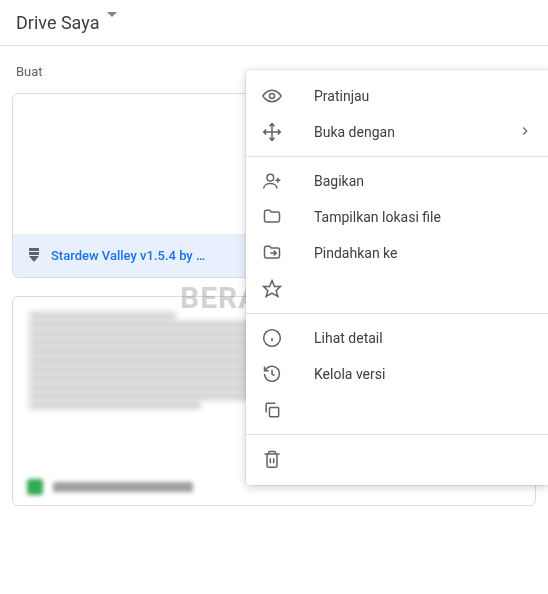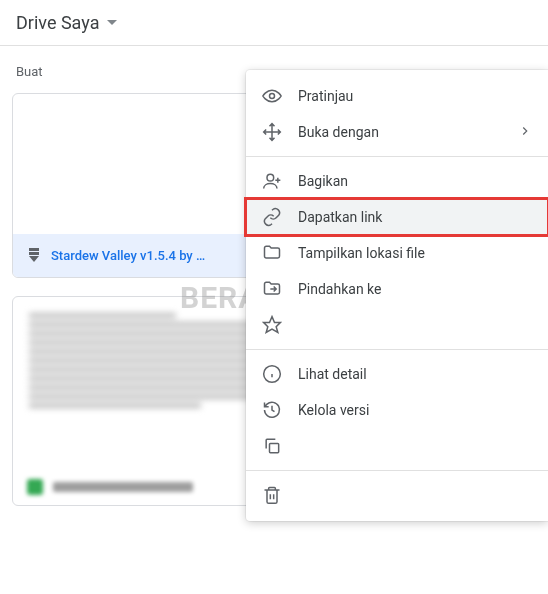--- a/index.html
+++ b/index.html
@@ -1,17 +1,17 @@
 <!DOCTYPE html>
 <html><head>
   <meta charset="utf-8">
   <style>
     * { margin: 0; padding: 0; box-sizing: border-box; }
     body { font-family: Roboto, Arial, sans-serif; font-size: 14px; color: #3c4043; width: 548px; height: 594px; overflow: hidden; background: #fff; position: relative; }
-    .header { display: flex; align-items: center; padding: 12px 16px; gap: 8px; }
+    .header { display: flex; padding: 12px 16px; gap: 8px; }
     .header-title { font-size: 18px; color: #3c4043; }
     .dropdown-arrow { width: 0; height: 0; border-left: 5px solid transparent; border-right: 5px solid transparent; border-top: 5px solid #80868b; }
     .divider { height: 1px; background: #e0e0e0; }
     .content { padding: 10px 12px; }
     .section-label { font-size: 13px; color: #5f6368; padding: 8px 4px 14px 4px; }
     .file-card { border: 1px solid #dadce0; border-radius: 6px; background: #fff; overflow: hidden; height: 185px; display: flex; flex-direction: column; }
     .file-preview { flex: 1; display: flex; align-items: center; justify-content: center; }
     .zip-icon { width: 36px; height: 40px; display: flex; flex-direction: column; align-items: center; }
     .zip-bar { width: 28px; height: 7px; background: #5f6368; margin-bottom: 3px; }
     .zip-tri { width: 0; height: 0; border-left: 14px solid transparent; border-right: 14px solid transparent; border-top: 14px solid #5f6368; }
@@ -20,21 +20,21 @@
     .file-name { color: #1a73e8; font-size: 13px; font-weight: 500; white-space: nowrap; overflow: hidden; text-overflow: ellipsis; text-align: right; }
     .second-card { margin-top: 18px; border: 1px solid #dadce0; border-radius: 6px; background: #fff; height: 210px; display: flex; flex-direction: column; overflow: hidden; }
     .blur-preview { flex: 1; padding: 16px; }
     .blur-lines { filter: blur(3px); }
     .blur-line { height: 5px; background: #bdbdbd; margin-bottom: 4px; border-radius: 1px; }
     .second-footer { padding: 10px 14px; display: flex; align-items: center; gap: 10px; filter: blur(2px); }
     .green-dot { width: 16px; height: 16px; background: #34a853; border-radius: 3px; }
     .gray-text { width: 140px; height: 10px; background: #9e9e9e; border-radius: 2px; }
     .watermark { position: absolute; top: 280px; left: 180px; font-size: 30px; font-weight: 700; color: rgba(128,128,128,0.35); letter-spacing: 1px; pointer-events: none; z-index: 5; }
     .context-menu { position: absolute; top: 70px; right: 0; width: 302px; background: #fff; box-shadow: 0 2px 10px rgba(0,0,0,0.2), 0 0 0 1px rgba(0,0,0,0.05); border-radius: 4px 0 0 4px; z-index: 10; padding: 8px 0; }
-    .menu-item { display: flex; align-items: center; padding: 8px 16px; gap: 16px; cursor: pointer; color: #3c4043; min-height: 36px; position: relative; }
+    .menu-item { display: flex; align-items: center; padding: 8px 16px; gap: 32px; cursor: pointer; color: #3c4043; min-height: 36px; position: relative; }
     .menu-item.highlighted { outline: 3px solid #e53935; outline-offset: -1px; background: #f1f3f4; }
     .menu-icon { width: 20px; height: 20px; flex-shrink: 0; display: flex; align-items: center; justify-content: center; }
     .menu-icon svg { width: 20px; height: 20px; fill: none; stroke: #5f6368; stroke-width: 1.8; }
     .menu-label { font-size: 14px; color: #3c4043; flex: 1; }
     .menu-divider { height: 1px; background: #e0e0e0; margin: 6px 0; }
     .chevron { margin-left: auto; color: #5f6368; }
     .help-circle { margin-left: auto; width: 18px; height: 18px; }
     .help-circle svg { width: 18px; height: 18px; stroke: #5f6368; fill: none; stroke-width: 1.8; }
   </style>
 </head>
@@ -118,28 +118,20 @@
   <div class="menu-divider"></div>
   <div class="menu-item">
     <span class="menu-icon">
         <svg viewBox="0 0 24 24">
           <circle cx="10" cy="8" r="4"></circle>
           <path d="M2 21c0-4 4-6 8-6s8 2 8 6M19 8v6M16 11h6"></path>
         </svg>
       </span>
     <span class="menu-label">Bagikan</span>
   </div>
-  <div class="menu-item highlighted">
-    <span class="menu-icon">
-        <svg viewBox="0 0 24 24">
-          <path d="M10 13a5 5 0 0 0 7 0l3-3a5 5 0 0 0-7-7l-1 1M14 11a5 5 0 0 0-7 0l-3 3a5 5 0 0 0 7 7l1-1"></path>
-        </svg>
-      </span>
-    <span class="menu-label">Dapatkan link</span>
-  </div>
   <div class="menu-item">
     <span class="menu-icon">
         <svg viewBox="0 0 24 24">
           <path d="M3 6a2 2 0 0 1 2-2h4l2 2h8a2 2 0 0 1 2 2v8a2 2 0 0 1-2 2H5a2 2 0 0 1-2-2V6z"></path>
         </svg>
       </span>
     <span class="menu-label">Tampilkan lokasi file</span>
   </div>
   <div class="menu-item">
     <span class="menu-icon">

